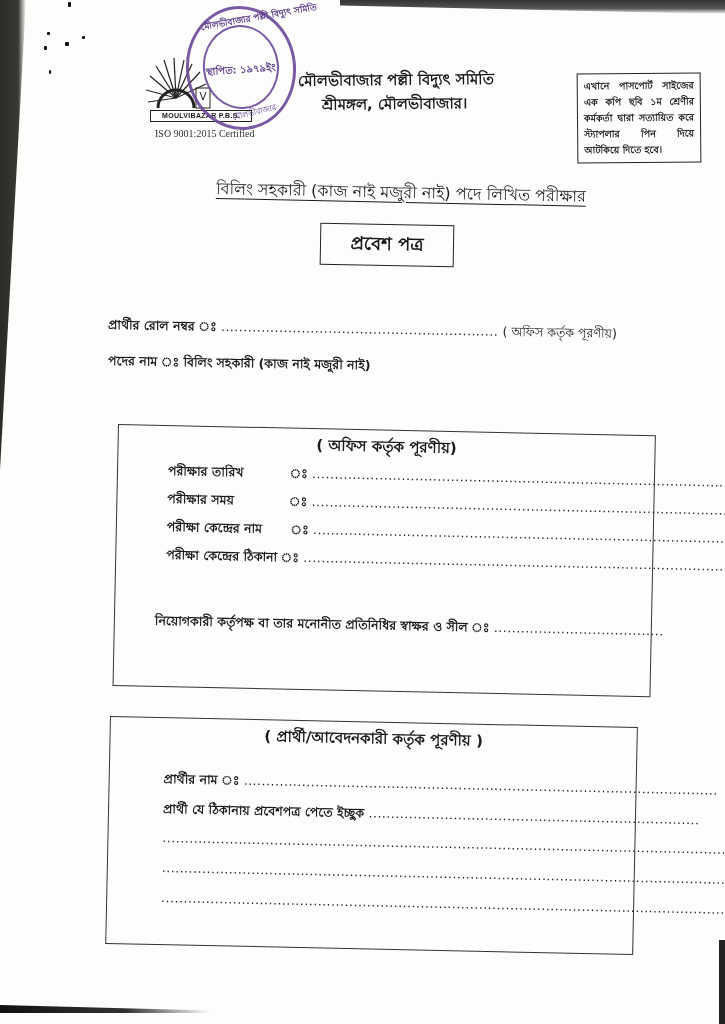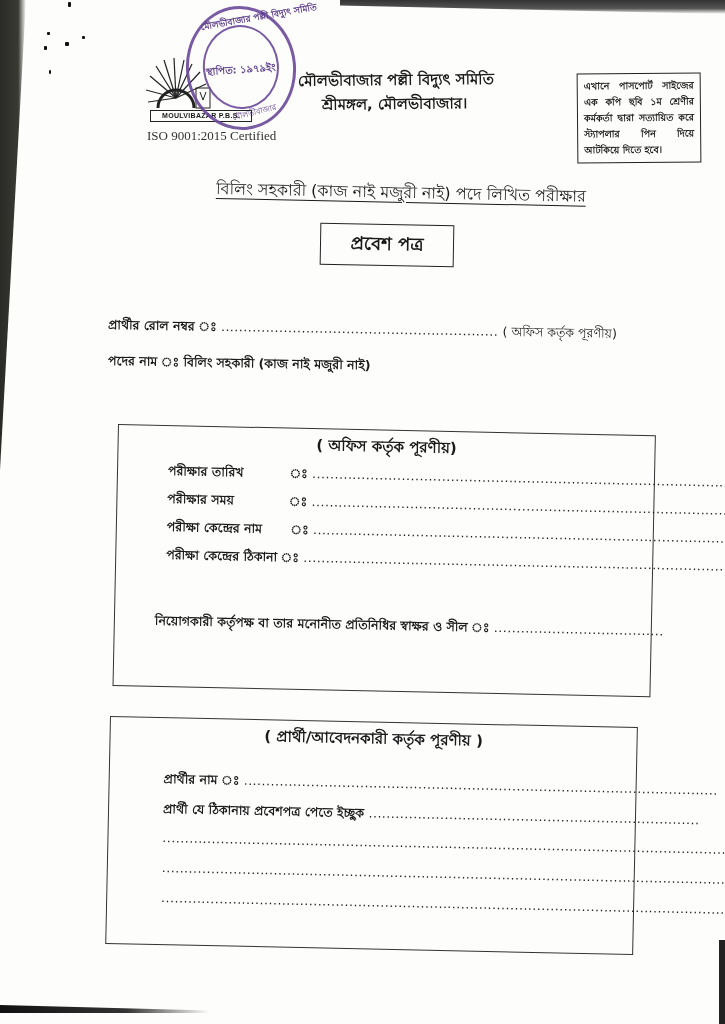--- a/index.html
+++ b/index.html
@@ -28,21 +28,21 @@
     clip-path: polygon(0 0, 100% 70%, 100% 100%, 0 100%);
   }
   .speck { position: absolute; background: #111; border-radius: 1px; }
 
   .logo { position: absolute; left: 146px; top: 58px; width: 112px; height: 62px; }
   .logo-label {
     position: absolute; left: 150px; top: 110px; width: 100px; height: 10px;
     border: 1px solid #222; font-family: "Liberation Sans", sans-serif;
     font-size: 7px; line-height: 10px; text-align: center; font-weight: bold; letter-spacing: 0.3px;
   }
-  .iso { position: absolute; left: 147px; top: 128px; font-family: "Liberation Serif", serif; font-size: 13px; color: #333; }
+  .iso { position: absolute; left: 155px; top: 128px; font-family: "Liberation Serif", serif; font-size: 10px; color: #333; }
 
   .stamp {
     position: absolute; left: 186px; top: 6px; width: 104px; height: 118px;
     border: 3px solid #6b4a9a; border-radius: 50%; transform: rotate(-6deg);
     opacity: 0.9;
   }
   .stamp-inner {
     position: absolute; left: 14px; top: 16px; width: 72px; height: 80px;
     border: 2px solid #6b4a9a; border-radius: 50%;
   }

